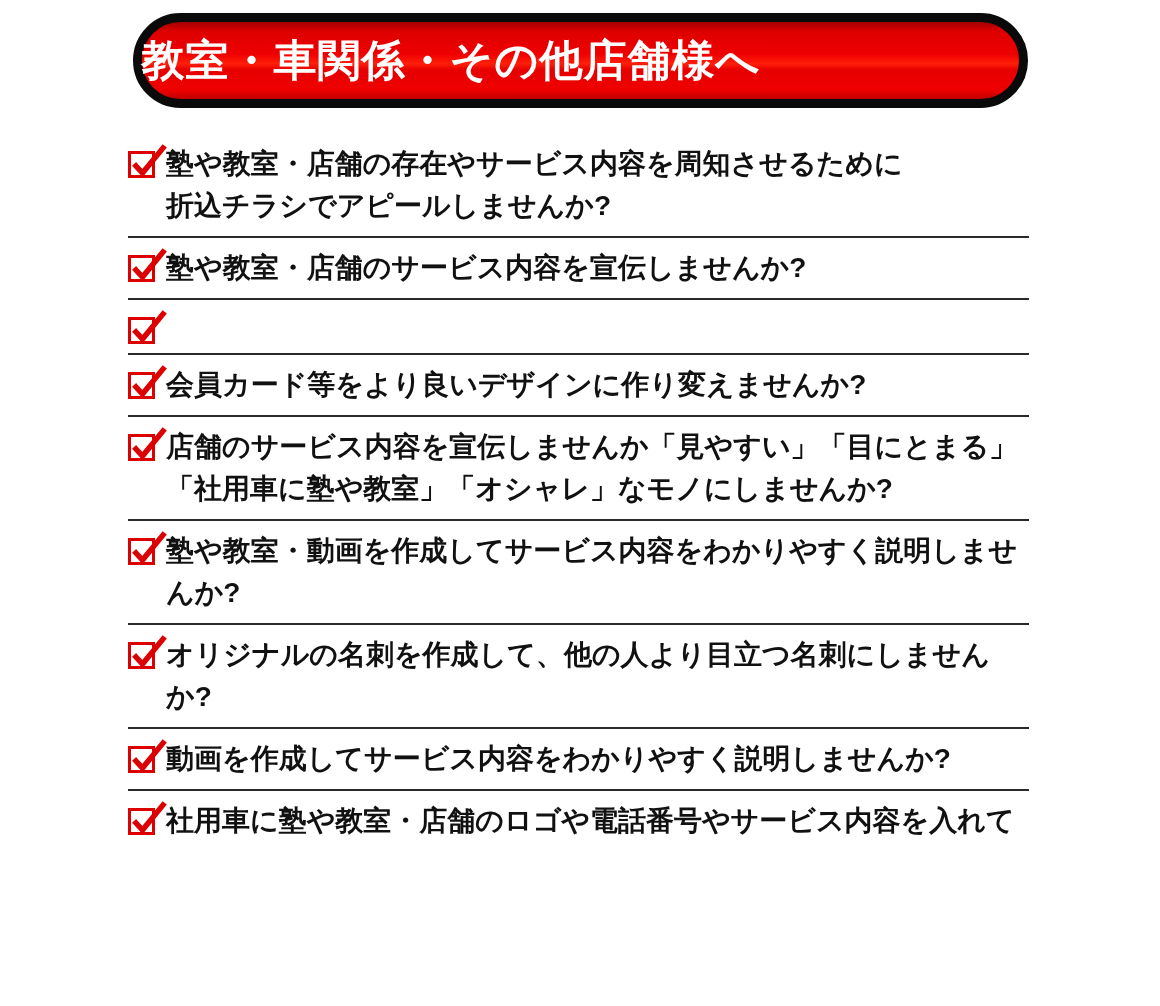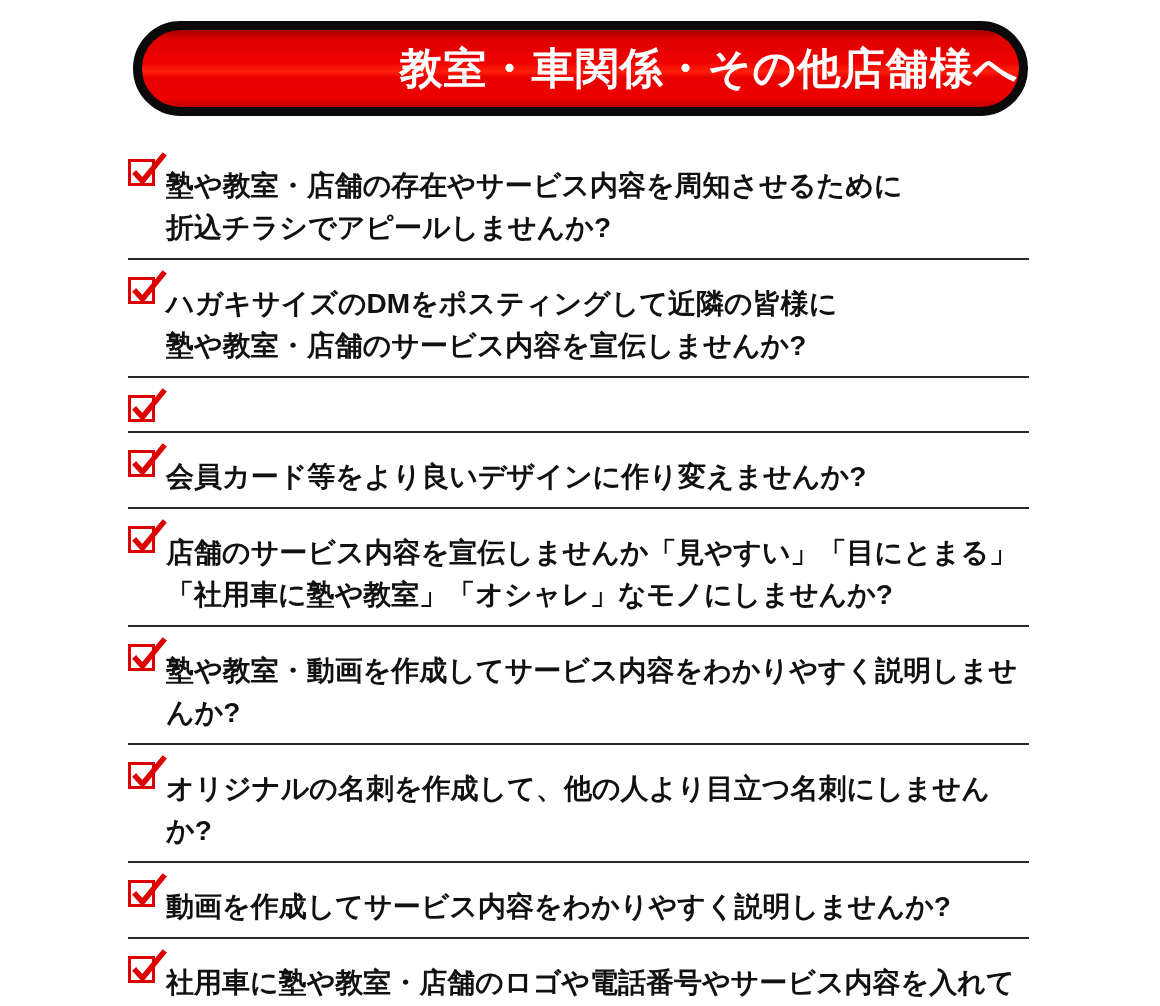--- a/index.html
+++ b/index.html
@@ -22,34 +22,34 @@
     height:1006px;
     margin:0 auto;
     overflow:hidden;
     background:#ffffff;
     padding-top:5px;
   }
   
   .banner{
     width:895px;
     height:95px;
-    margin:16px auto;
+    margin:8px auto;
     border:9px solid var(--banner-border);
     border-radius:52px;
     background:linear-gradient(to bottom,
       #a30000 0%,
       #dd0000 12%,
       #ef0000 42%,
       var(--red-bright) 54%,
       #e60000 62%,
       #ef0000 88%,
       #c00000 100%);
     display:flex;
     align-items:center;
-    justify-content:flex-end;
+    justify-content:flex-start;
   }
   .banner-title{
     color:var(--banner-text);
     font-size:43px;
     font-weight:bold;
     letter-spacing:1px;
     line-height:1;
     text-align:center;
   }
   
@@ -81,21 +81,20 @@
     top:-11px;
     width:38px;
     height:38px;
     overflow:visible;
   }
   .item-text{
     font-size:28px;
     font-weight:bold;
     color:var(--text);
     line-height:42px;
-    margin-top:14px;
   }
 </style>
 </head>
 <body>
 
 <div class="page">
 
   <div class="banner">
     <div class="banner-title">教室・車関係・その他店舗様へ</div>
   </div>
@@ -112,21 +111,20 @@
           <div>折込チラシでアピールしませんか?</div>
         </div>
   </li>
       <li class="check-item">
     <span class="checkbox">
       <svg viewBox="0 0 38 38">
         <polyline points="7,23 13.5,30 34,5" fill="none" stroke="var(--red)" stroke-width="5.5" stroke-linecap="square"></polyline>
       </svg>
     </span>
     <div class="item-text">
-          <div>ハガキサイズのDMをポスティングして近隣の皆様に</div>
           <div>塾や教室・店舗のサービス内容を宣伝しませんか?</div>
         </div>
   </li>
       <li class="check-item">
     <span class="checkbox">
       <svg viewBox="0 0 38 38">
         <polyline points="7,23 13.5,30 34,5" fill="none" stroke="var(--red)" stroke-width="5.5" stroke-linecap="square"></polyline>
       </svg>
     </span>
   </li>

